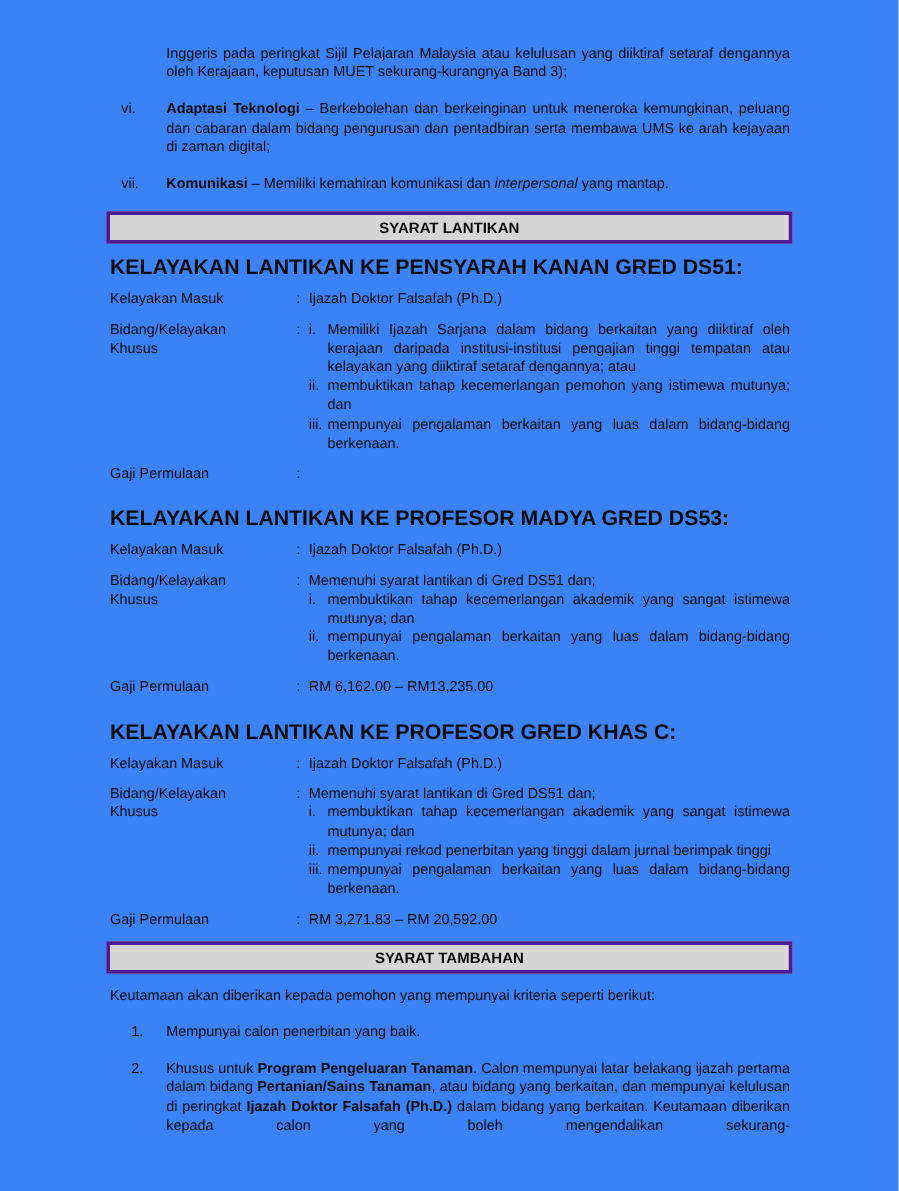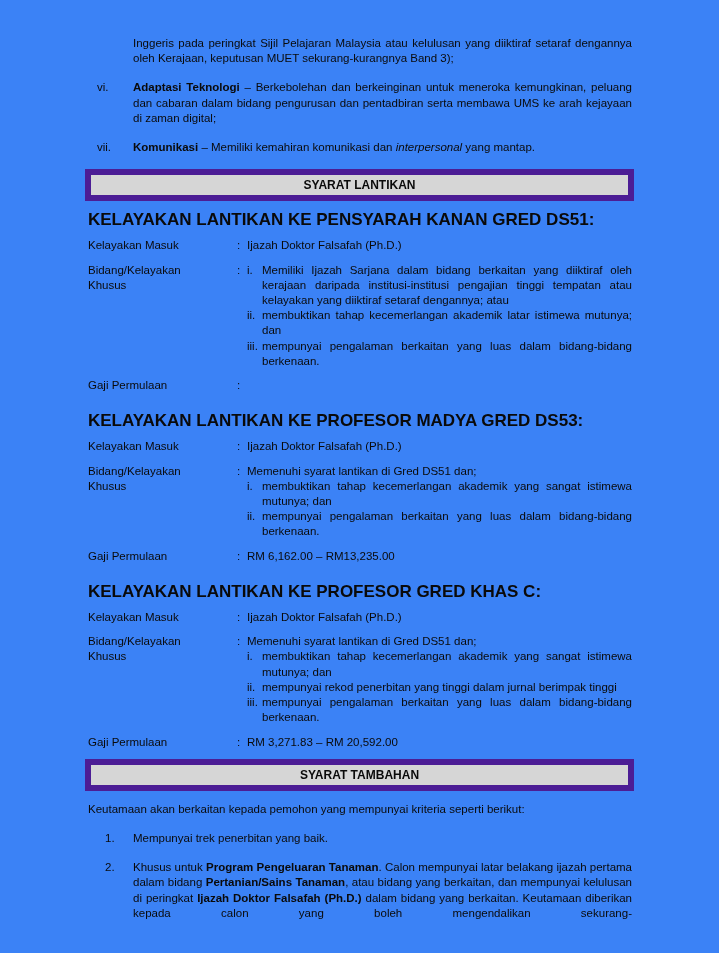--- a/index.html
+++ b/index.html
@@ -22,21 +22,21 @@
   .i { font-style: italic; }
 
   .cont-para { margin: 0 0 14px 45px; }
 
   .ritem { display: flex; padding-left: 9px; margin-bottom: 14px; }
   .ritem .rnum { flex: none; width: 36px; }
   .ritem .rbody { flex: 1; }
 
   .secbar {
     margin: 0 -2px 11px -3px;
-    border: 6px solid #4c1d95;
+    border: 3px solid #4c1d95;
     background: #d6d6d6;
     text-align: center;
     font-weight: bold;
     font-size: 12px;
     line-height: 16px;
     padding: 2px 0;
   }
   .secbar.mt { }
 
   .sec-heading { font-weight: bold; font-size: 17px; margin: 0 0 11px 0; }
@@ -89,21 +89,21 @@
       <div>Khusus</div>
     </div>
     <div class="fcolon">:</div>
     <div class="fvalue">
       <div class="sublist-item">
         <div class="snum">i.</div>
         <div class="stext j">Memiliki Ijazah Sarjana dalam bidang berkaitan yang diiktiraf oleh kerajaan daripada institusi-institusi pengajian tinggi tempatan atau kelayakan yang diiktiraf setaraf dengannya; atau</div>
       </div>
       <div class="sublist-item">
         <div class="snum">ii.</div>
-        <div class="stext j">membuktikan tahap kecemerlangan akademik latar istimewa mutunya; dan</div>
+        <div class="stext j">membuktikan tahap kecemerlangan pemohon yang istimewa mutunya; dan</div>
       </div>
       <div class="sublist-item">
         <div class="snum">iii.</div>
         <div class="stext j">mempunyai pengalaman berkaitan yang luas dalam bidang-bidang berkenaan.</div>
       </div>
     </div>
   </div>
 
   <div class="frow">
     <div class="flabel">Gaji Permulaan</div>
@@ -175,25 +175,25 @@
   </div>
 
   <div class="frow">
     <div class="flabel">Gaji Permulaan</div>
     <div class="fcolon">:</div>
     <div class="fvalue">RM 3,271.83 – RM 20,592.00</div>
   </div>
 
   <div class="secbar mt">SYARAT TAMBAHAN</div>
 
-  <p class="tpara">Keutamaan akan berkaitan kepada pemohon yang mempunyai kriteria seperti berikut:</p>
+  <p class="tpara">Keutamaan akan diberikan kepada pemohon yang mempunyai kriteria seperti berikut:</p>
 
   <div class="titem">
     <div class="tnum">1.</div>
-    <div class="tbody">Mempunyai trek penerbitan yang baik.</div>
+    <div class="tbody">Mempunyai calon penerbitan yang baik.</div>
   </div>
 
   <div class="titem">
     <div class="tnum">2.</div>
     <div class="tbody jlast"><span>Khusus untuk </span><span class="b">Program Pengeluaran Tanaman</span><span>. Calon mempunyai latar belakang ijazah pertama dalam bidang </span><span class="b">Pertanian/Sains Tanaman</span><span>, atau bidang yang berkaitan, dan mempunyai kelulusan di peringkat </span><span class="b">Ijazah Doktor Falsafah (Ph.D.)</span><span> dalam bidang yang berkaitan. Keutamaan diberikan kepada calon yang boleh mengendalikan sekurang-</span></div>
   </div>
 
 </div>
 
 </body></html>

